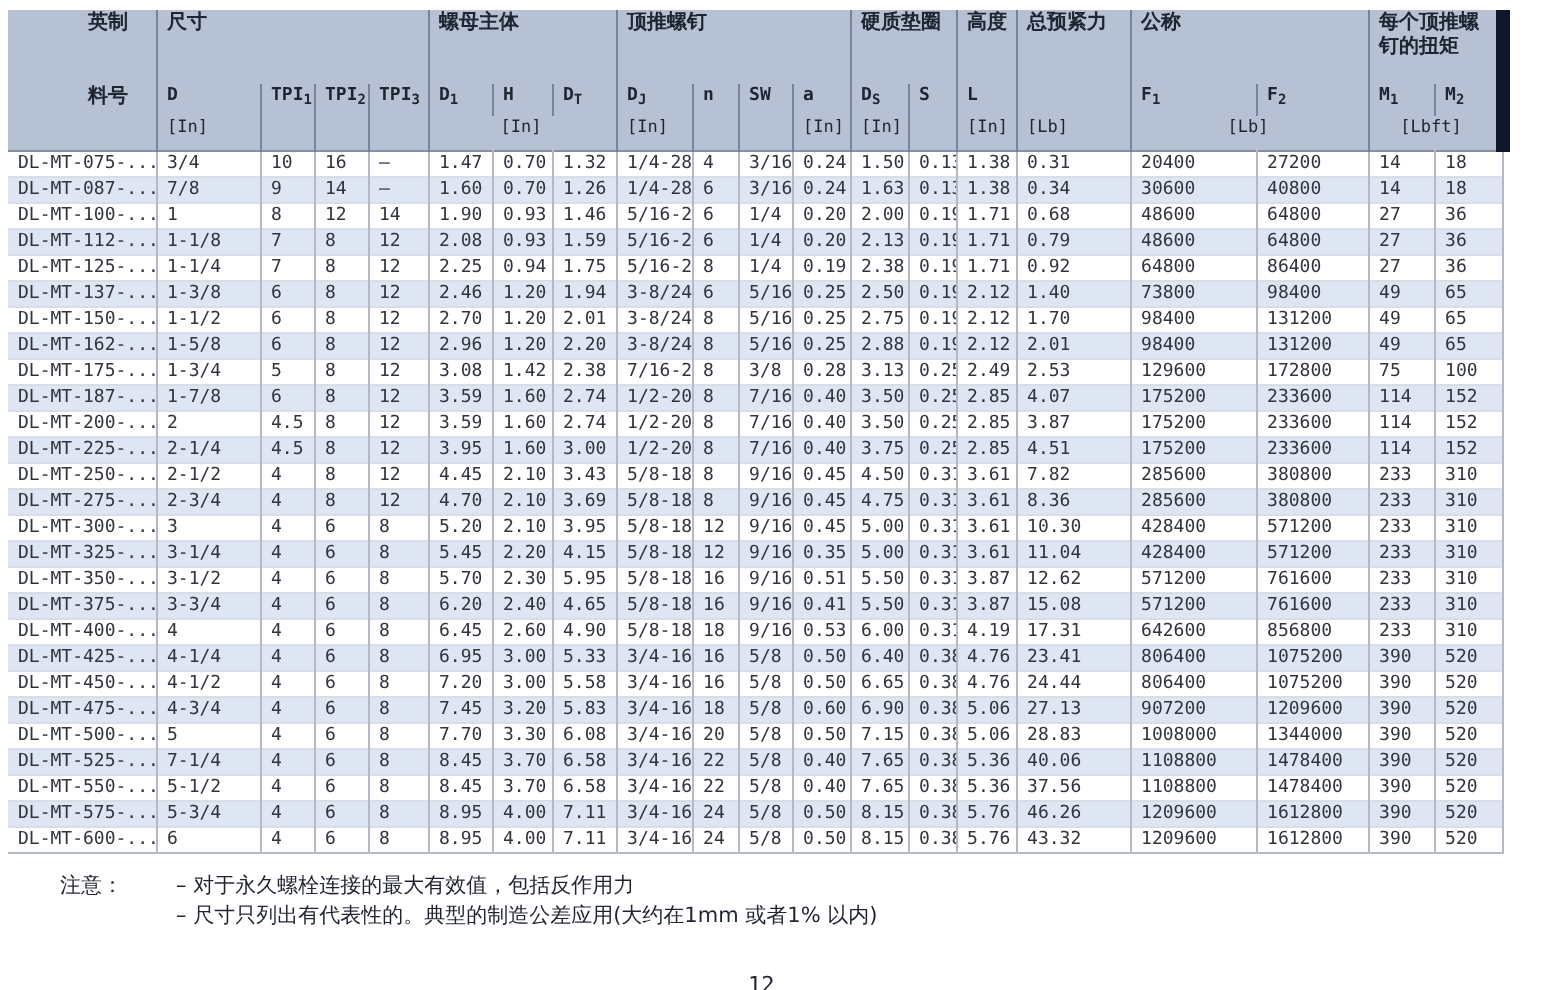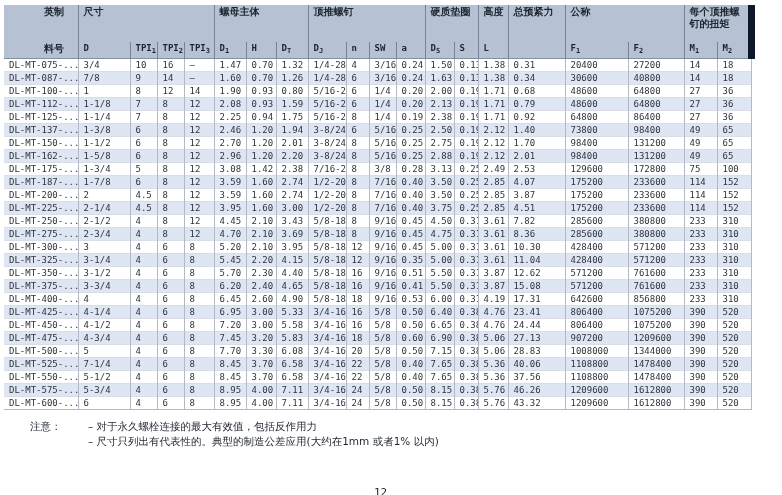--- a/index.html
+++ b/index.html
@@ -97,20 +97,38 @@
       <th><span>a</span></th>
       <th><span>D</span><sub>S</sub></th>
       <th><span>S</span></th>
       <th><span>L</span></th>
       <th></th>
       <th><span>F</span><sub>1</sub></th>
       <th><span>F</span><sub>2</sub></th>
       <th><span>M</span><sub>1</sub></th>
       <th><span>M</span><sub>2</sub></th>
     </tr>
+    <tr class="hrow-unit">
+      <th></th>
+      <th>[In]</th>
+      <th></th>
+      <th></th>
+      <th></th>
+      <th colspan="3" class="ctr">[In]</th>
+      <th>[In]</th>
+      <th></th>
+      <th></th>
+      <th>[In]</th>
+      <th>[In]</th>
+      <th></th>
+      <th>[In]</th>
+      <th>[Lb]</th>
+      <th colspan="2" class="ctr">[Lb]</th>
+      <th colspan="2" class="ctr">[Lbft]</th>
+    </tr>
   </thead>
   <tbody>
       <tr>
         <td>DL-MT-075-.../W</td>
         <td>3/4</td>
         <td>10</td>
         <td>16</td>
         <td>–</td>
         <td>1.47</td>
         <td>0.70</td>
@@ -151,21 +169,21 @@
         <td>18</td>
       </tr>
       <tr>
         <td>DL-MT-100-.../W</td>
         <td>1</td>
         <td>8</td>
         <td>12</td>
         <td>14</td>
         <td>1.90</td>
         <td>0.93</td>
-        <td>0.80</td>
+        <td>1.46</td>
         <td>5/16-24</td>
         <td>6</td>
         <td>1/4</td>
         <td>0.20</td>
         <td>2.00</td>
         <td>0.19</td>
         <td>1.71</td>
         <td>0.68</td>
         <td>48600</td>
         <td>64800</td>
@@ -459,21 +477,21 @@
         <td>310</td>
       </tr>
       <tr>
         <td>DL-MT-350-.../W</td>
         <td>3-1/2</td>
         <td>4</td>
         <td>6</td>
         <td>8</td>
         <td>5.70</td>
         <td>2.30</td>
-        <td>4.40</td>
+        <td>5.95</td>
         <td>5/8-18</td>
         <td>16</td>
         <td>9/16</td>
         <td>0.51</td>
         <td>5.50</td>
         <td>0.31</td>
         <td>3.87</td>
         <td>12.62</td>
         <td>571200</td>
         <td>761600</td>

